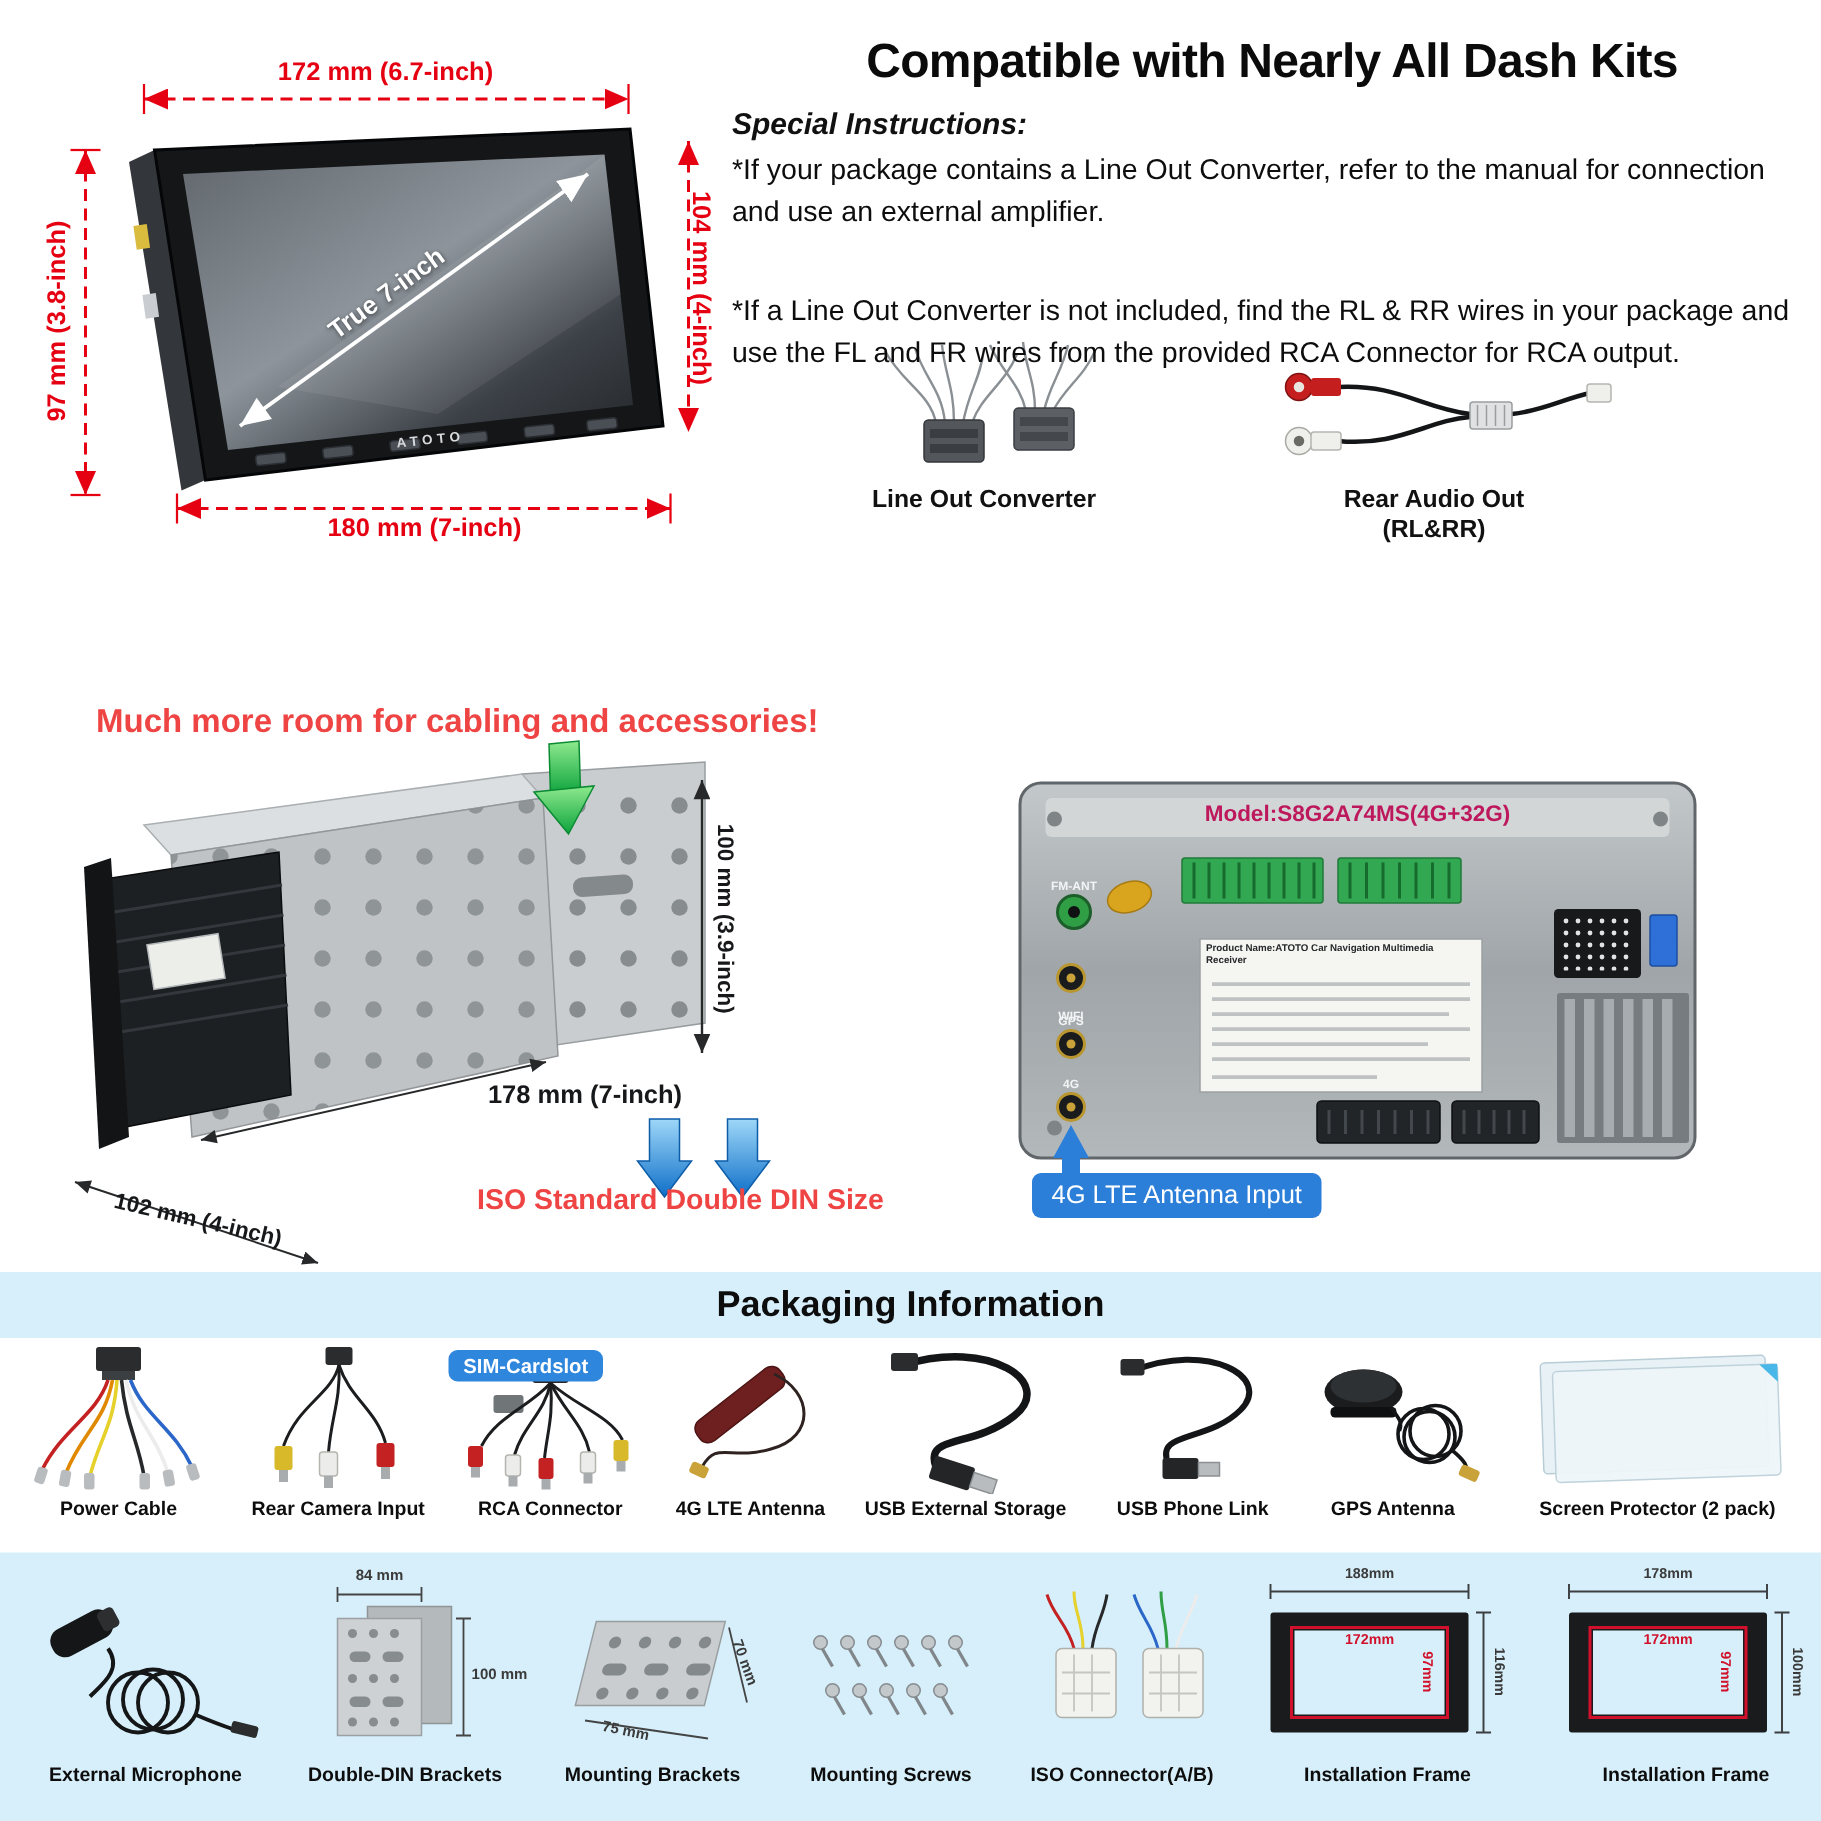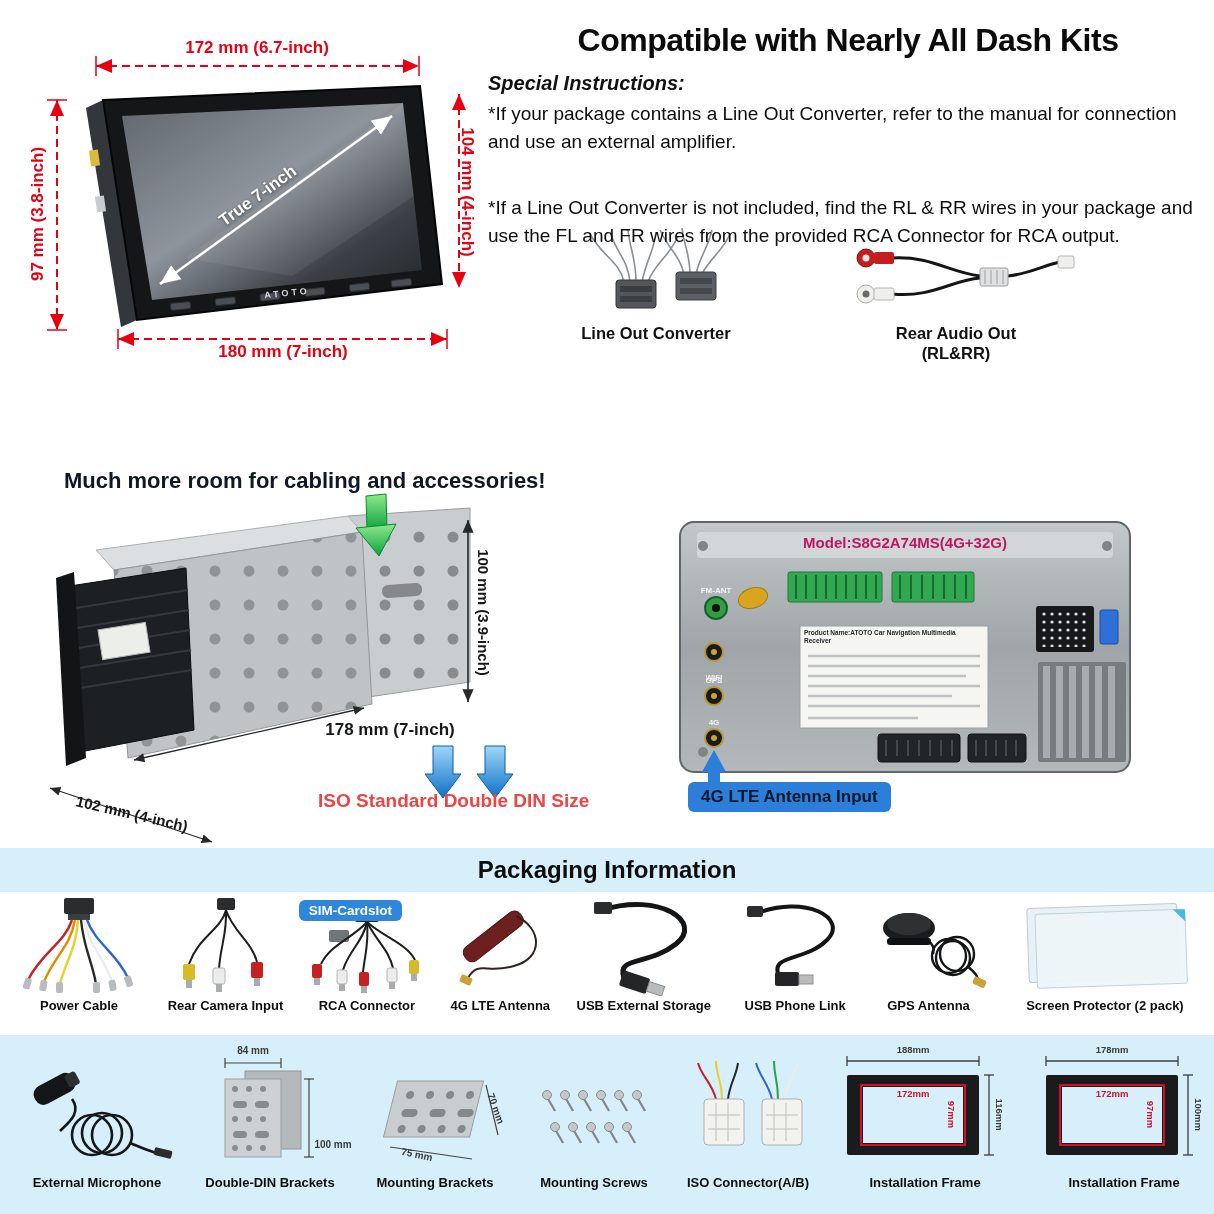--- a/index.html
+++ b/index.html
@@ -29,33 +29,33 @@
   .para{position:absolute;left:488px;width:722px;margin:0;font-size:19px;line-height:27.5px;color:#0d0d0d;}
   #para1{top:100px;} #para2{top:158px;margin-top:36px;}
   .acc-label{position:absolute;font-size:16.5px;font-weight:bold;text-align:center;width:200px;}
   #lbl-lineout{left:556px;top:324px;}
   #lbl-rear1{left:856px;top:324px;} #lbl-rear2{left:856px;top:344px;}
 
   #din-checkbox{position:absolute;left:64px;top:24px;width:40px;height:40px;background:#fff;border:3px solid #1a1a1a;}
   #din-check{position:absolute;left:56px;top:0px;}
   #din-label{position:absolute;left:118px;top:24px;font-size:28px;font-weight:bold;color:#0b0b0b;}
 
-  #cage-heading{position:absolute;left:64px;top:10px;font-size:22px;font-weight:bold;color:#0f172a;}
+  #cage-heading{position:absolute;left:64px;top:10px;font-size:22px;font-weight:bold;color:#ef4444;}
   .cdim{position:absolute;font-weight:bold;color:#17181a;text-align:center;white-space:nowrap;}
   #dim-cage-h{left:403px;top:146px;width:160px;font-size:15px;transform:rotate(90deg);}
   #dim-cage-w{left:305px;top:262px;width:170px;font-size:17px;}
   #dim-cage-d{left:52px;top:347px;width:160px;font-size:15px;transform:rotate(13deg);}
   #iso-label{position:absolute;left:318px;top:332px;width:290px;font-size:19px;font-weight:bold;color:#ef4444;}
   #model-label{position:absolute;left:700px;top:76px;width:410px;text-align:center;font-size:15px;font-weight:bold;color:#be185d;}
   .portlbl{position:absolute;font-size:8px;font-weight:bold;color:#f2f4f5;width:48px;text-align:center;}
   #port-fm{left:692px;top:128px;} #port-wifi{left:690px;top:174px;margin-top:41px;}
   #port-gps{left:690px;top:218px;} #port-4g{left:690px;top:260px;}
   #prod-label-title{position:absolute;left:804px;top:171px;width:180px;font-size:6.5px;line-height:8px;font-weight:bold;color:#26282a;}
-  #antenna-badge{position:absolute;left:688px;top:324px;background:#2b7fd9;color:#0f172a;font-size:17px;
-                 font-weight:bold;padding:5px 13px;border-radius:6px;text-align:center;}
+  #antenna-badge{position:absolute;left:688px;top:324px;background:#2b7fd9;color:#ffffff;font-size:17px;
+                 font-weight:normal;padding:5px 13px;border-radius:6px;text-align:center;}
 
   #pack-heading{font-size:24px;font-weight:bold;color:#0d0d0d;}
 
   .pk-cell{position:relative;display:flex;flex-direction:column;align-items:center;}
   .pk-icon{display:block;}
   .pk-label{font-size:13px;font-weight:bold;text-align:center;color:#0d0d0d;margin-top:2px;white-space:nowrap;}
   #rca-badge{position:absolute;top:6px;left:2px;background:#2f86dd;color:#fff;font-size:13.5px;font-weight:bold;
              padding:3px 10px;border-radius:6px;}
   .dim-sm{position:absolute;font-size:10px;font-weight:bold;color:#3a3a3a;text-align:center;white-space:nowrap;}
   .dim-red{color:#d1112b;}
@@ -515,21 +515,21 @@
         <g stroke="#444" stroke-width="1.2">
           <line x1="36" y1="16" x2="92" y2="16"></line>
             <line x1="36" y1="11" x2="36" y2="21"></line>
             <line x1="92" y1="11" x2="92" y2="21"></line>
           <line x1="120" y1="32" x2="120" y2="110"></line>
             <line x1="115" y1="32" x2="125" y2="32"></line>
             <line x1="115" y1="110" x2="125" y2="110"></line>
         </g>
       </svg>
       <div class="dim-sm" style="left:26px;top:-2px;width:76px;">84 mm</div>
-      <div class="dim-sm" style="left:122px;top:64px;width:44px;margin-top:28px;">100 mm</div>
+      <div class="dim-sm" style="left:122px;top:64px;width:44px;">100 mm</div>
       <div class="pk-label">Double-DIN Brackets</div>
     </div>
 
     <div class="pk-cell" style="width:162px">
       <svg class="pk-icon" width="162" height="126" viewBox="0 0 162 126">
         <g transform="skewX(-14) translate(22,0)">
           <rect x="30" y="34" width="86" height="56" fill="#c9cdcf" stroke="#989da0"></rect>
           <g fill="#84898c">
             <circle cx="46" cy="48" r="4"></circle>
               <circle cx="66" cy="48" r="4"></circle>

